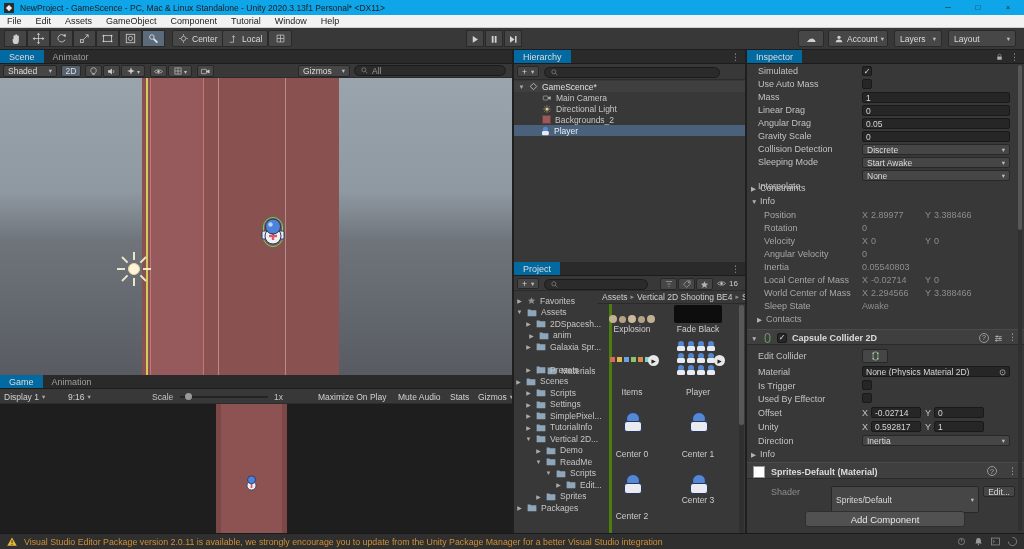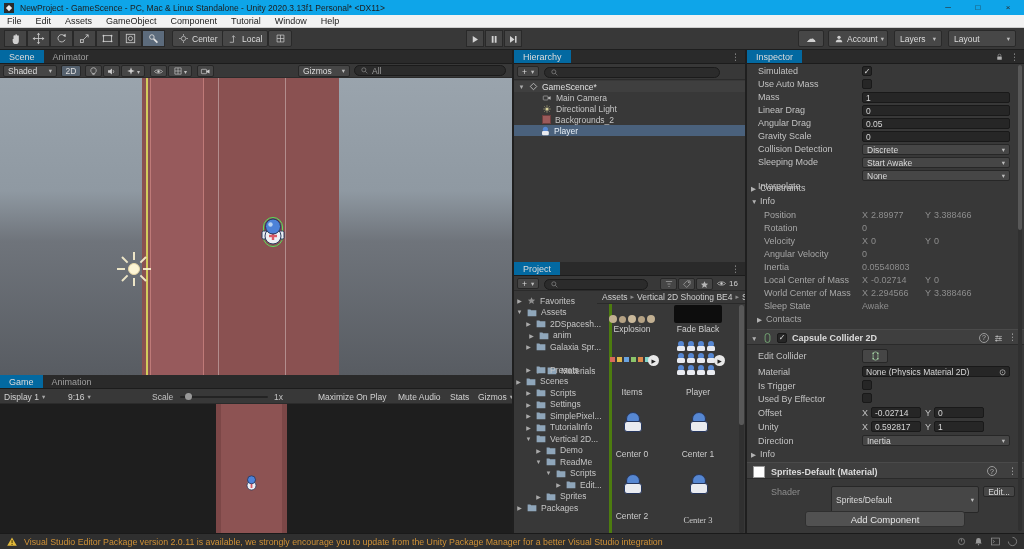--- a/index.html
+++ b/index.html
@@ -625,21 +625,21 @@
       <div class="gridlabel" style="left:2px;top:158px;">Center 0</div>
       <div class="gridlabel" style="left:68px;top:158px;">Center 1</div>
 
       <div class="thumb" style="left:11px;top:169px;height:50px;">
           <i class="ms2" style="position:absolute;left:16px;top:14px;"></i>
         </div>
       <div class="thumb" style="left:77px;top:169px;height:50px;">
           <i class="ms2" style="position:absolute;left:16px;top:14px;"></i>
         </div>
       <div class="gridlabel" style="left:2px;top:220px;">Center 2</div>
-      <div class="gridlabel" style="left:68px;top:224px;font-family:Liberation Serif, serif;">Center 3</div>
+      <div class="gridlabel" style="left:68px;top:204px;">Center 3</div>
 
       <i class="sbtrack" style="left:142px;top:14px;width:5px;height:228px;"></i>
       <i class="sbthumb" style="left:142px;top:14px;width:5px;height:120px;"></i>
     </div>
   </div>
 
   <div class="panel" style="left:747px;top:50px;width:277px;height:483px;">
     <div class="tabs">
       <div class="tab active">
           <span>Inspector</span>

